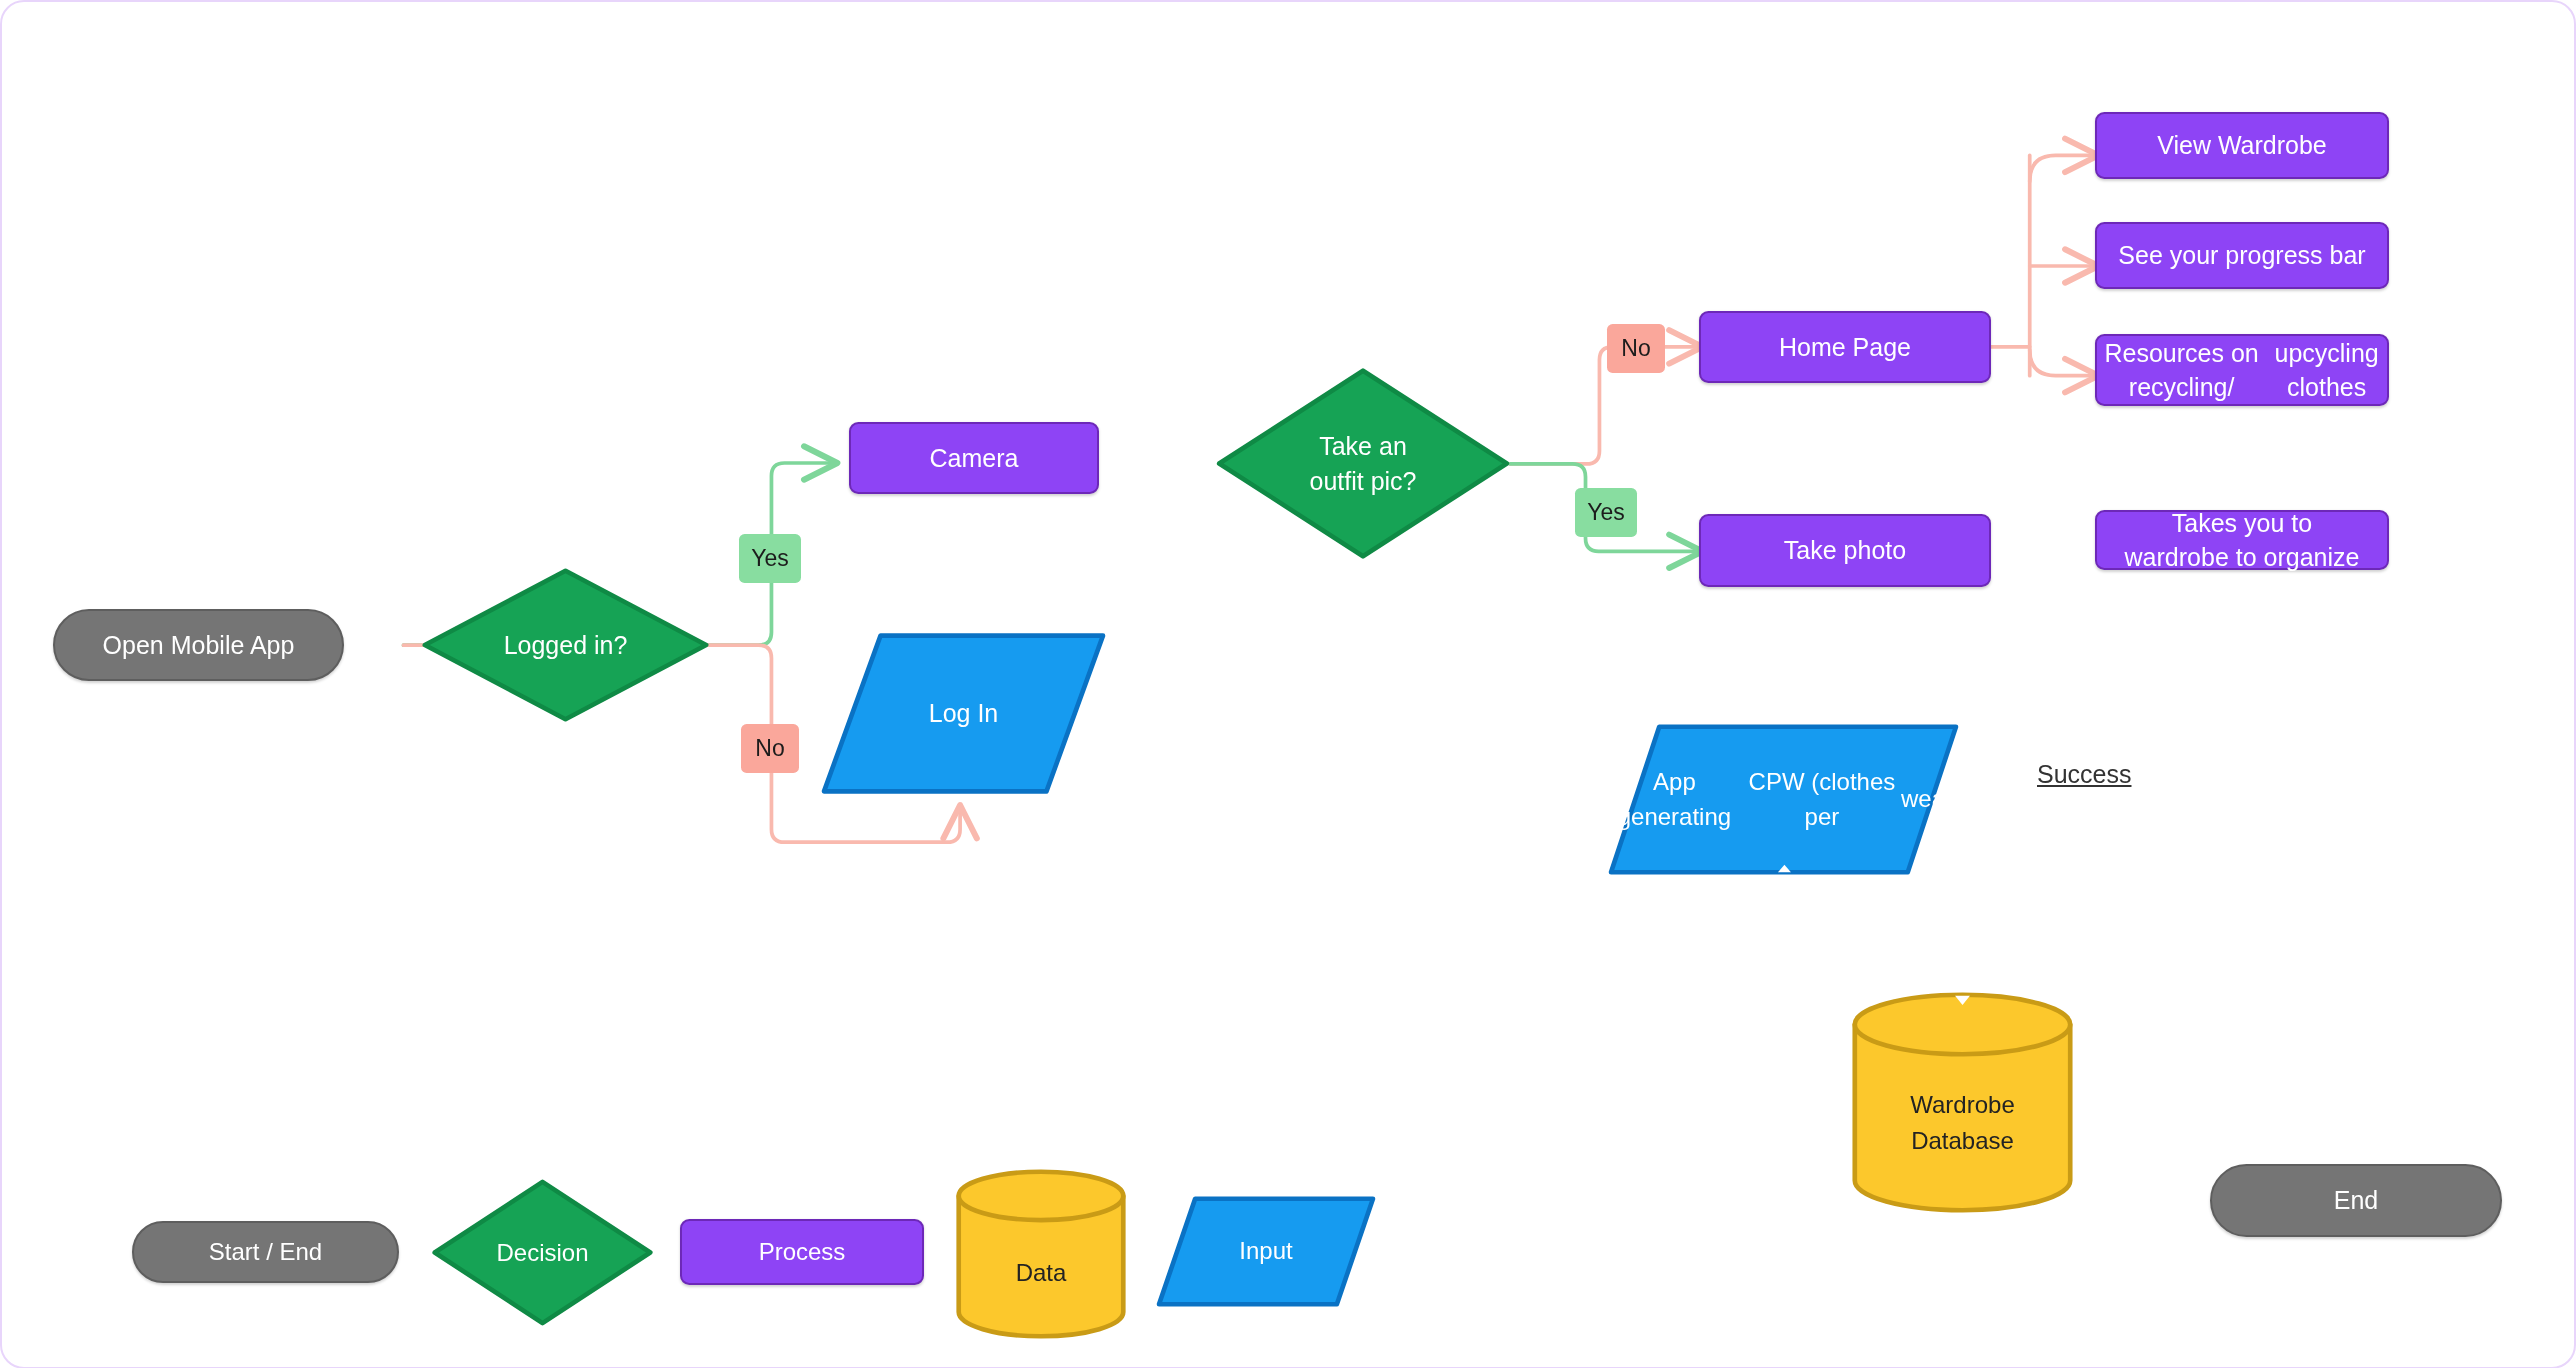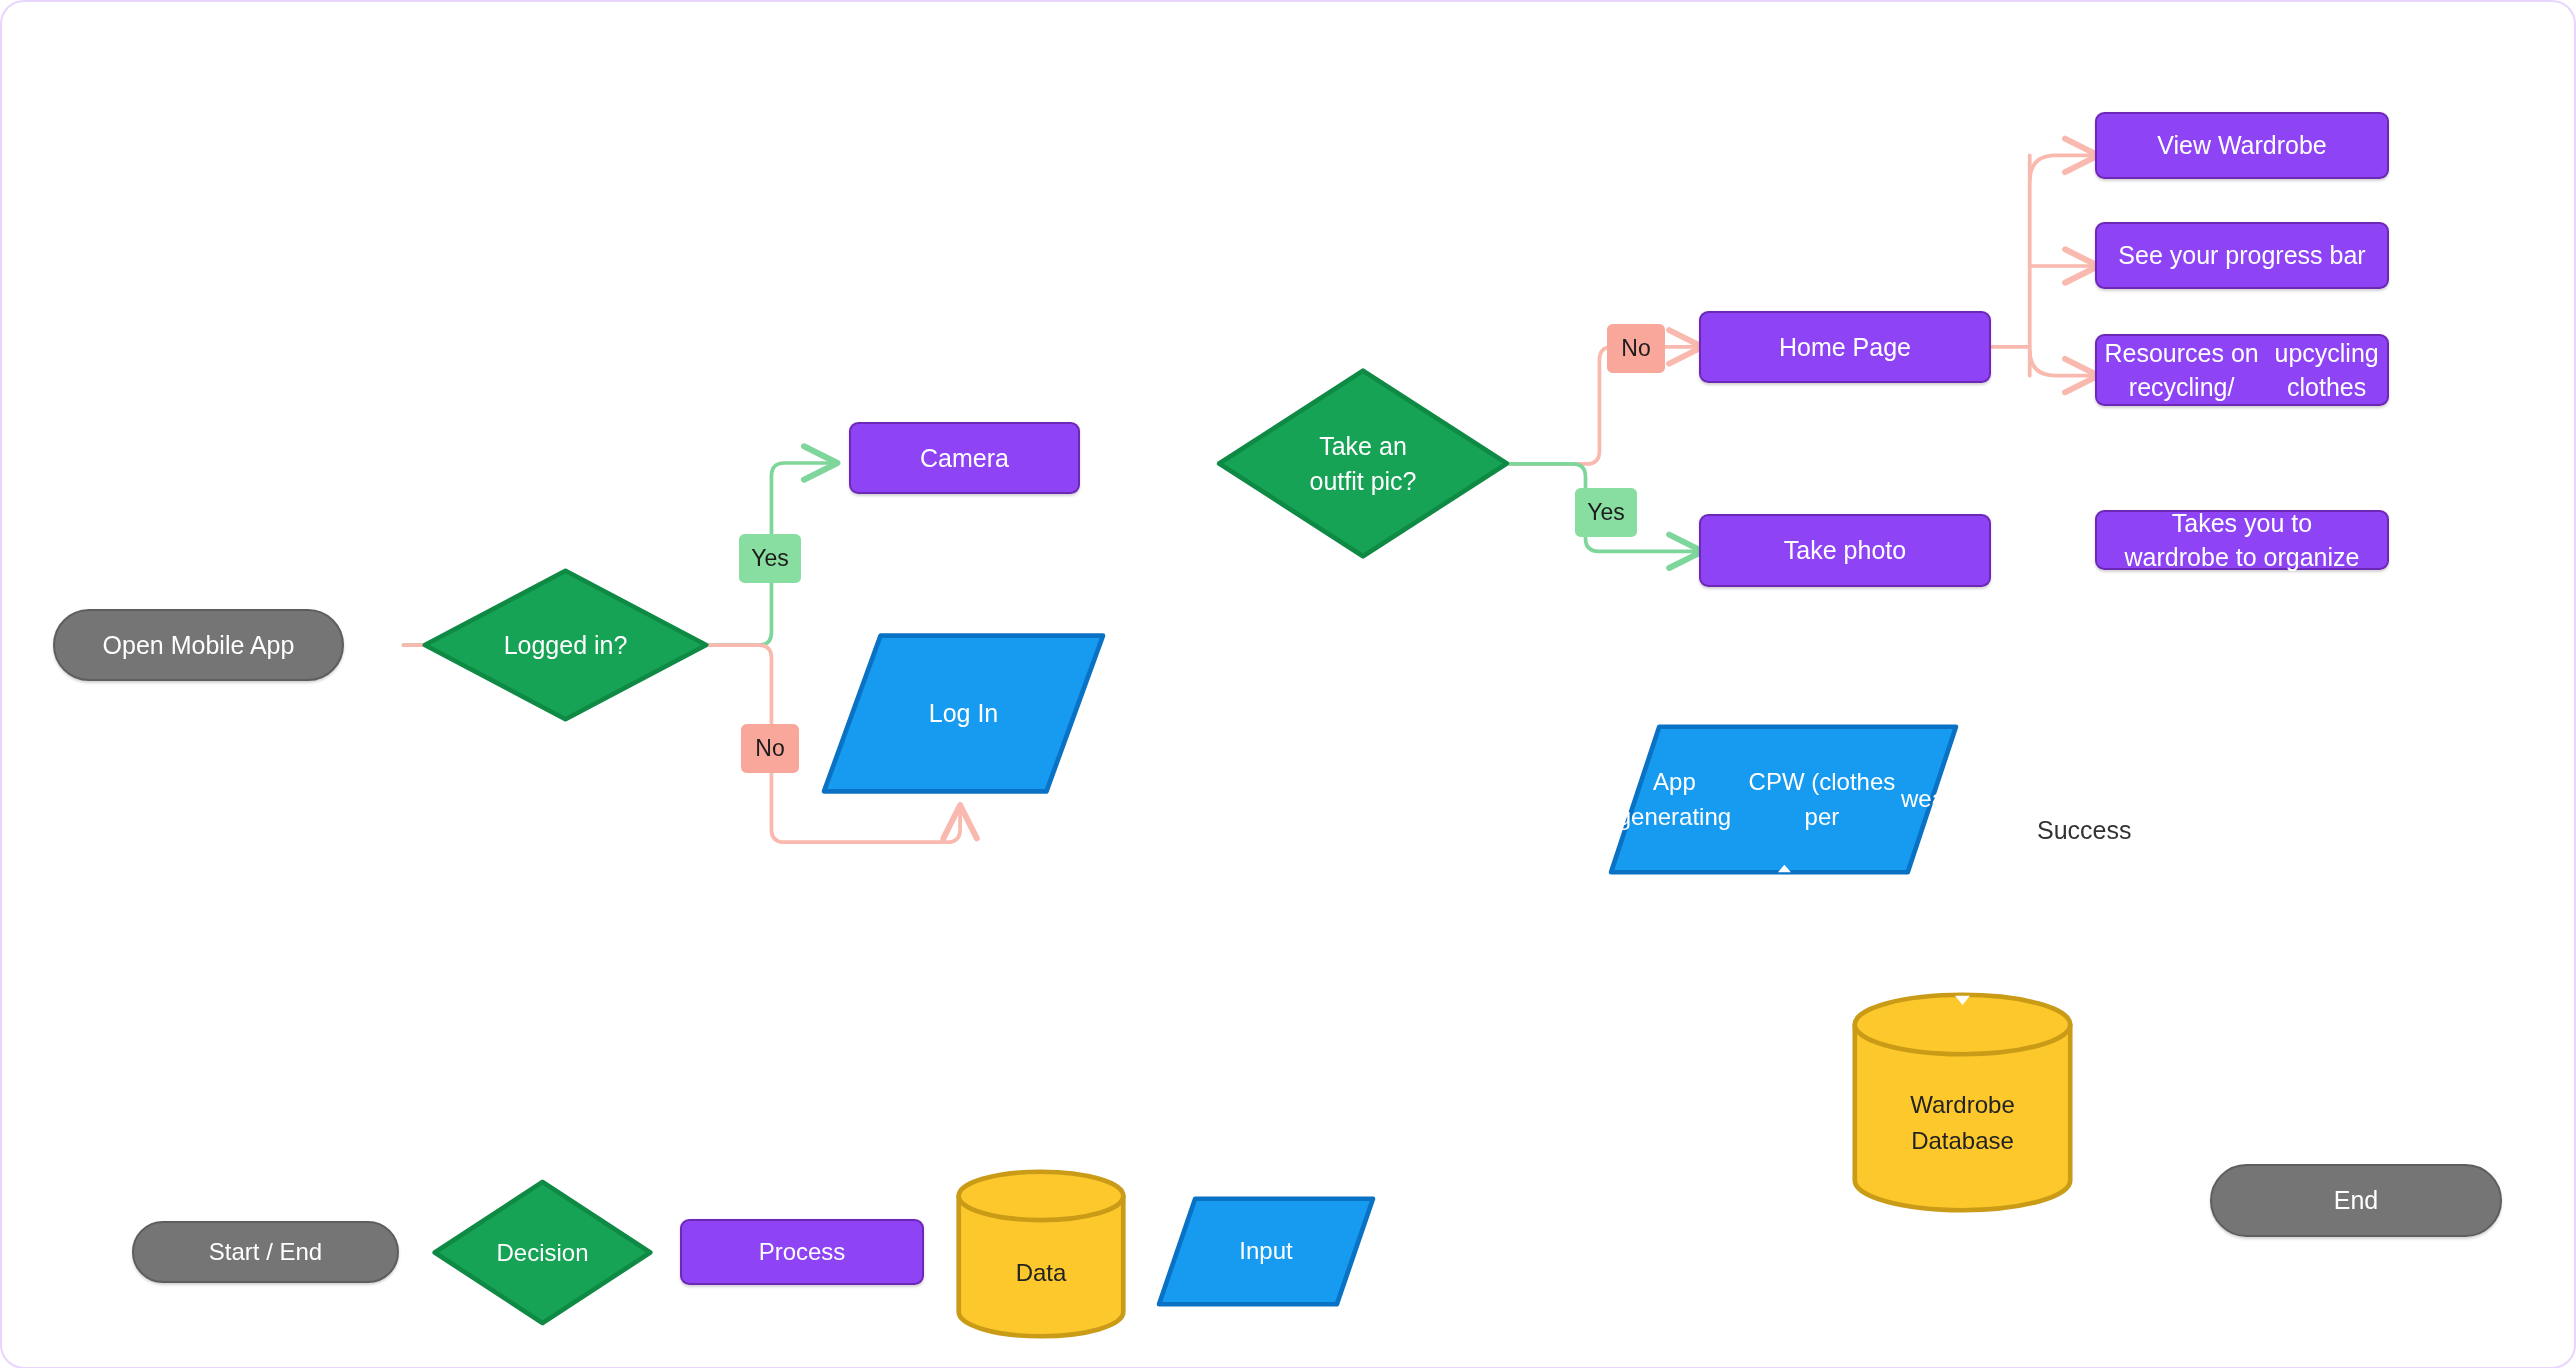--- a/index.html
+++ b/index.html
@@ -172,21 +172,21 @@
 
   <div class="decision-wrap" style="left:419px; top:565px; width:289px; height:156px;">
     <svg width="289" height="156" viewBox="0 0 311 168" xmlns="http://www.w3.org/2000/svg">
       <polygon points="155.5,4 307,84 155.5,164 4,84" fill="#16a355" stroke="#0f8a45" stroke-width="5" stroke-linejoin="round"></polygon>
     </svg>
     <div class="decision-label">
       <span>Logged in?</span>
     </div>
   </div>
 
-  <div class="node process" style="left:847px; top:420px; width:231px; height:72px;">
+  <div class="node process" style="left:847px; top:420px; width:250px; height:72px;">
     <span class="inner">Camera</span>
   </div>
 
   <div class="parallelogram-wrap" style="left:817px; top:629px; width:289px; height:165px;">
     <svg width="289" height="165" viewBox="0 0 311 178" xmlns="http://www.w3.org/2000/svg">
       <path d="M 66,5 L 306,5 L 245,173 L 5,173 Z" fill="#169bf0" stroke="#0a72c4" stroke-width="5" stroke-linejoin="round"></path>
     </svg>
     <div class="parallelogram-label" style="font-size:25px;">
       <span>Log In</span>
     </div>
@@ -233,21 +233,21 @@
       <path d="M 57,4 L 377,4 L 325,161 L 5,161 Z" fill="#169bf0" stroke="#0a72c4" stroke-width="5" stroke-linejoin="round"></path>
       <path d="M 185,161 L 192,153 L 199,161 Z" fill="#ffffff"></path>
     </svg>
     <div class="parallelogram-label" style="flex-direction:row;">
       <span>App generating</span>
       <span>CPW (clothes per</span>
       <span>wear)</span>
     </div>
   </div>
 
-  <div class="plain-text" style="left:2035px; top:814px;">
+  <div class="plain-text" style="left:2035px; top:758px;text-decoration:underline;">
     <span>Success</span>
   </div>
 
   <div class="cylinder-wrap" style="left:1849px; top:990px; width:223px; height:221px;">
     <svg width="223" height="221" viewBox="0 0 240 238" xmlns="http://www.w3.org/2000/svg">
       <path d="M 4,35 L 4,203 A 116,32 0 0 0 236,203 L 236,35 Z" fill="#fcc82c" stroke="#c99b16" stroke-width="5" stroke-linejoin="round"></path>
       <ellipse cx="120" cy="35" rx="116" ry="32" fill="#fcc82c" stroke="#c99b16" stroke-width="5"></ellipse>
       <path d="M 112,4 L 120,14 L 128,4 Z" fill="#ffffff"></path>
     </svg>
     <div class="cylinder-label" style="flex-direction:column; padding-top:20.4px;">

